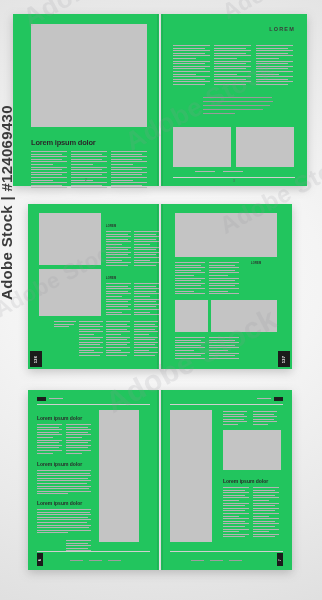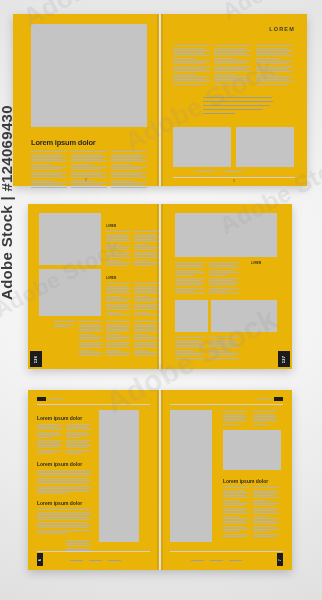--- a/index.html
+++ b/index.html
@@ -20,21 +20,21 @@
   }
   .wm-side{
     position:absolute;left:-2px;top:300px;
     transform:rotate(-90deg);transform-origin:left top;
     font-size:15px;font-weight:700;color:#3b3b3b;letter-spacing:.3px;white-space:nowrap;
   }
 
   
   .spread{position:absolute;display:flex;z-index:5;
     filter:drop-shadow(0 3px 5px rgba(60,60,60,.26));}
-  .page{background:#eab308;position:relative;box-sizing:border-box;}
+  .page{background:#22c55e;position:relative;box-sizing:border-box;}
   .page.left{border-right:1px solid #ededed;}
   .page.right{border-left:1px solid #e6e6e6;}
   .gutter{position:absolute;top:0;bottom:0;width:6px;left:50%;transform:translateX(-50%);
     background:linear-gradient(90deg,rgba(0,0,0,.10),rgba(0,0,0,.02) 45%,rgba(0,0,0,0) 50%,rgba(0,0,0,.03) 55%,rgba(0,0,0,.10));
     z-index:3;pointer-events:none;}
 
   .imgbox{background:#c4c4c4;position:absolute;}
 
   
   .lines{position:absolute;overflow:hidden;}

